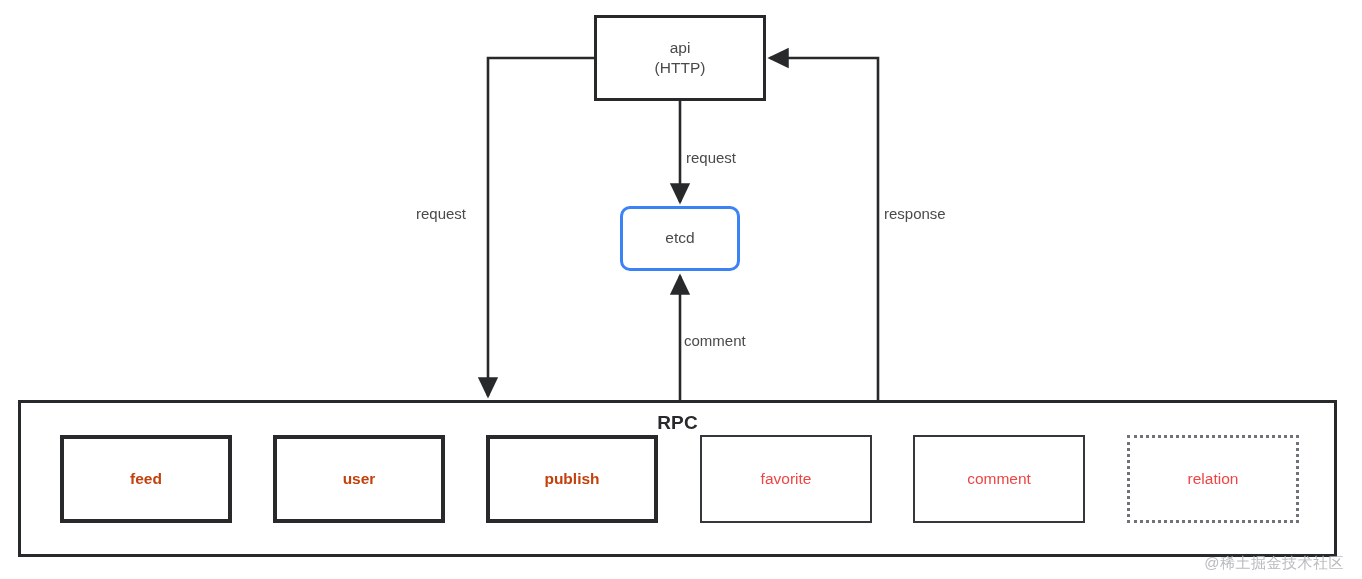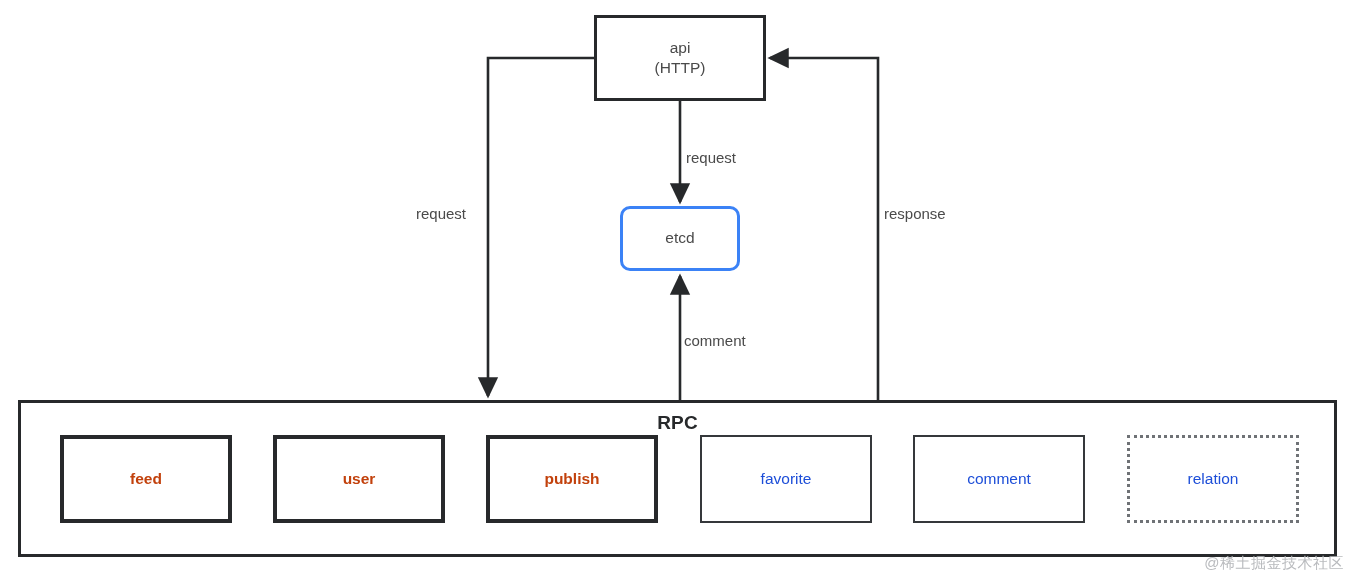--- a/index.html
+++ b/index.html
@@ -78,21 +78,21 @@
     position: absolute;
     top: 435px;
     width: 172px;
     height: 88px;
     box-sizing: border-box;
     background: #ffffff;
     display: flex;
     align-items: center;
     justify-content: center;
     font-size: 15.5px;
-    color: #1d4ed8;
+    color: #ef4444;
   }
   .service.strong {
     border: 4px solid #27292b;
     font-weight: bold;
     color: #c2410c;
   }
   .service.plain {
     border: 2.5px solid #35383b;
   }
   .service.dotted {

